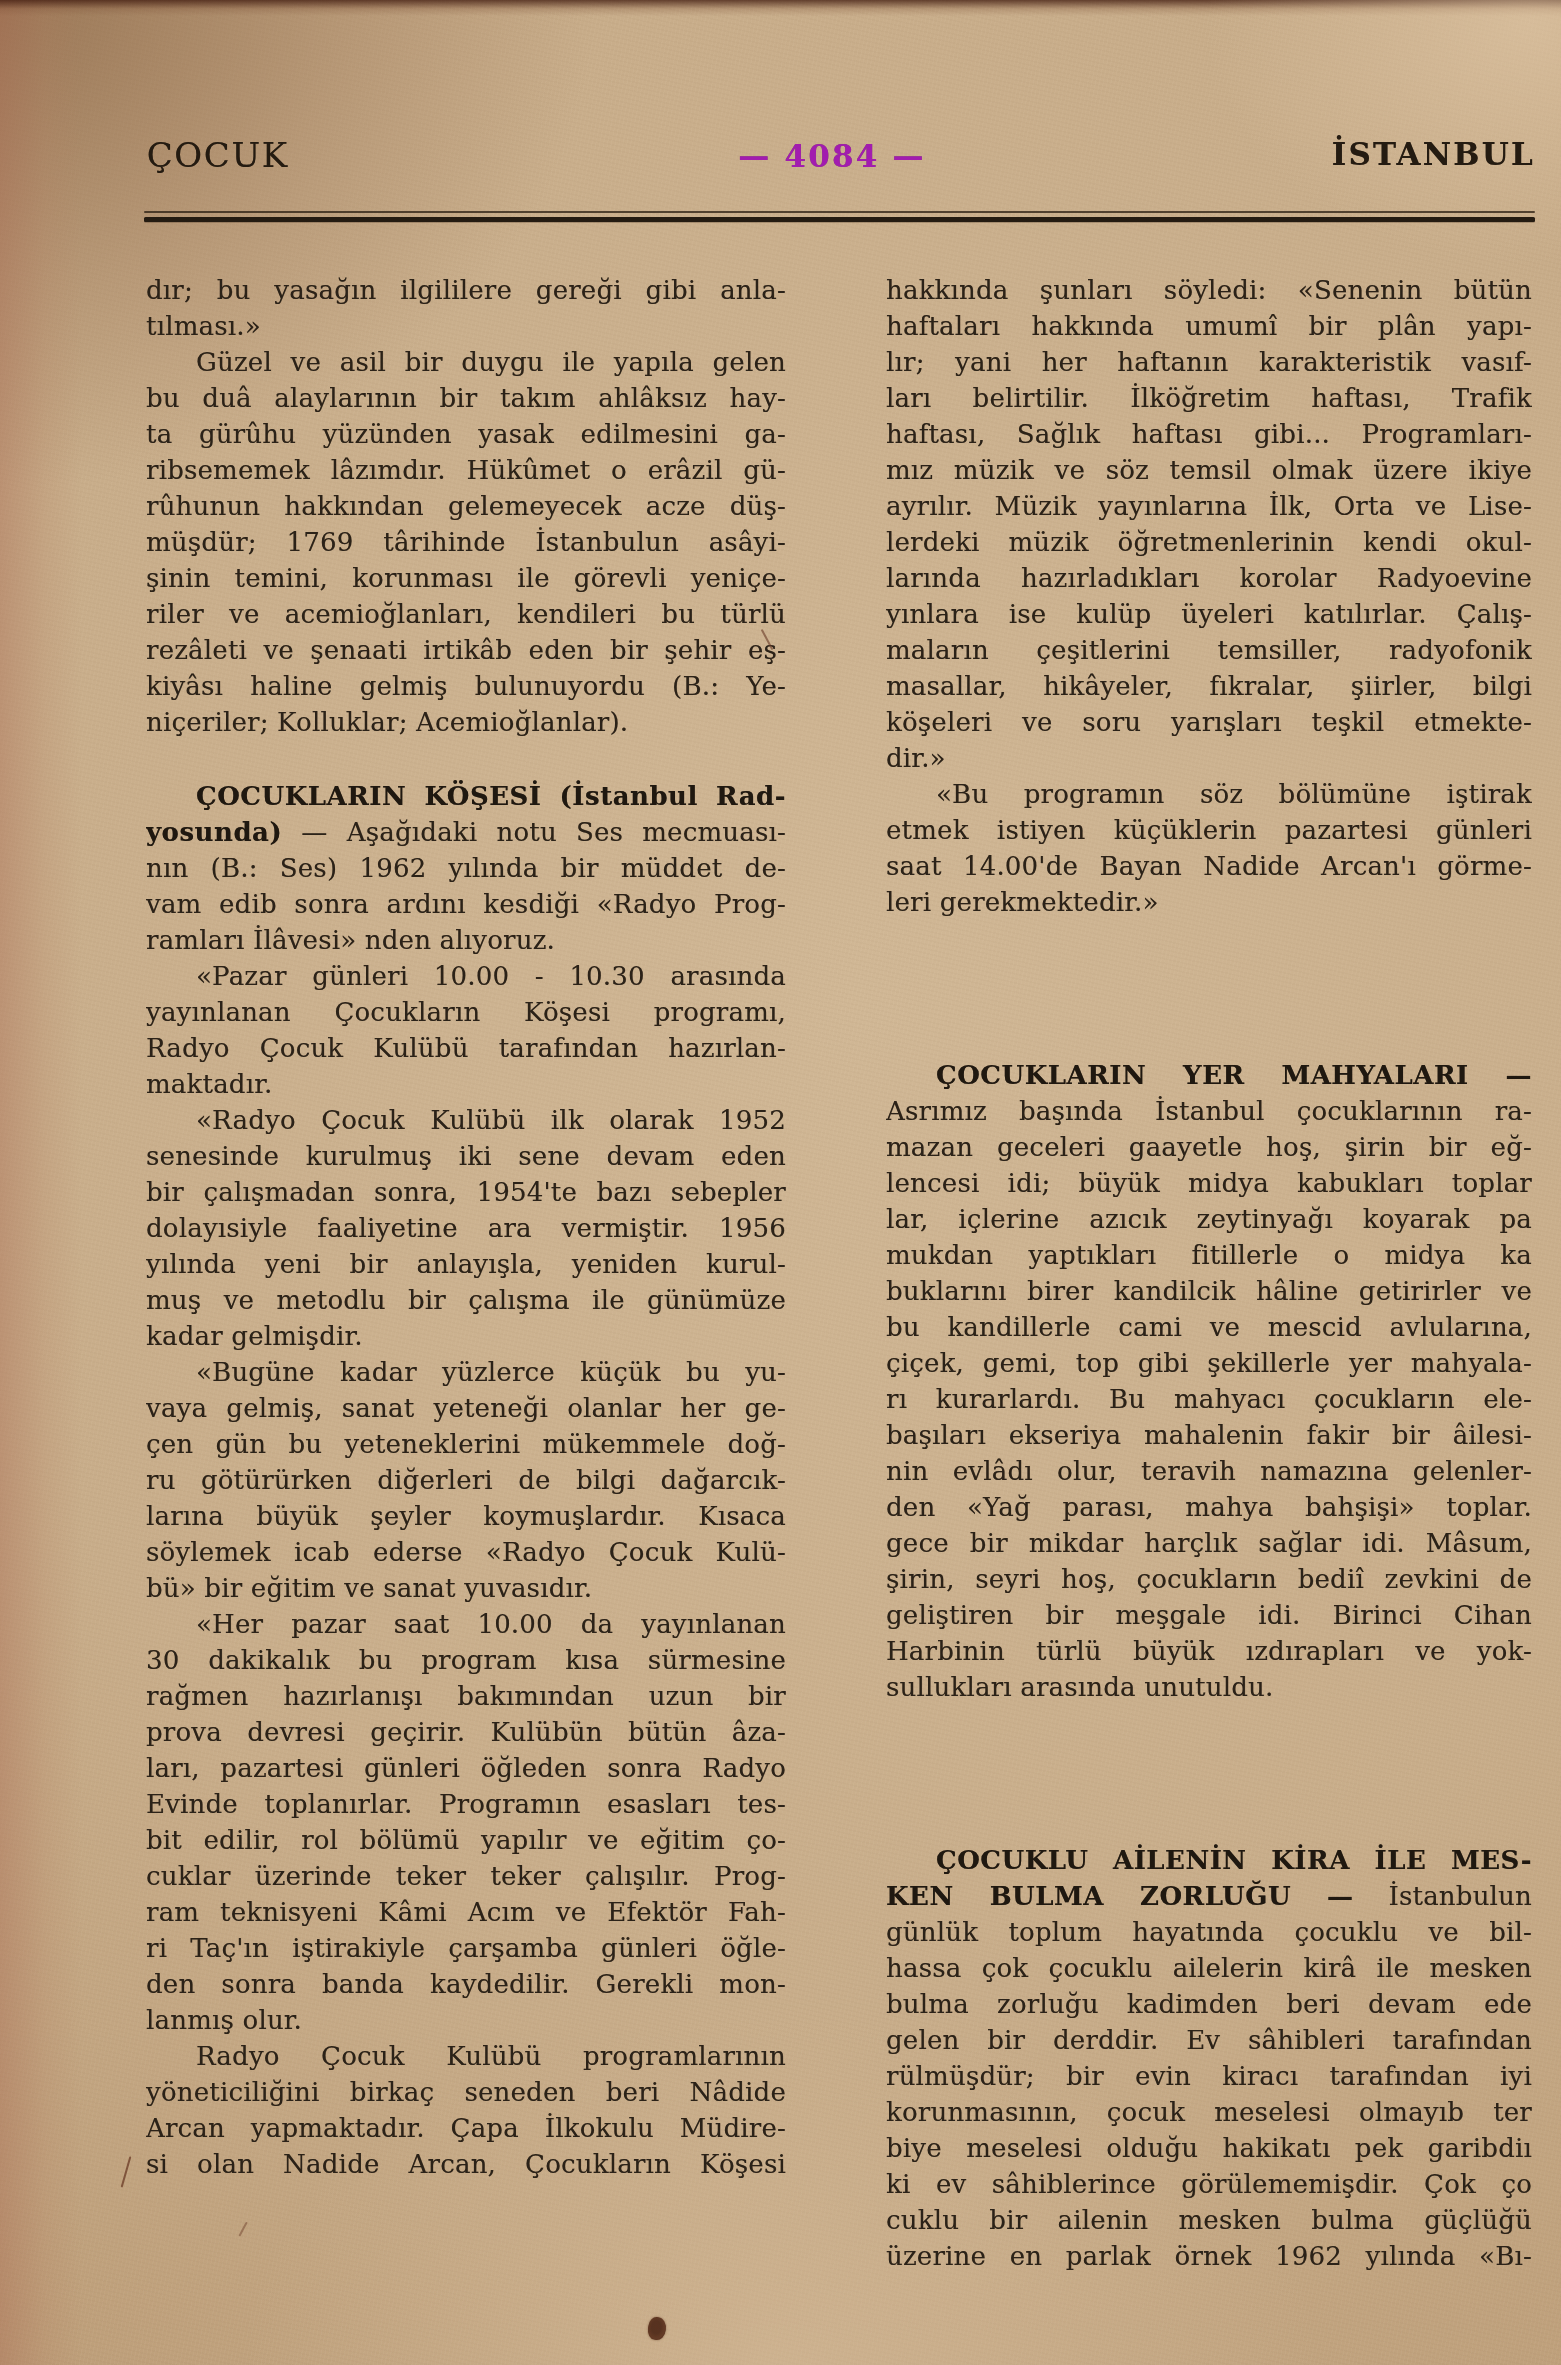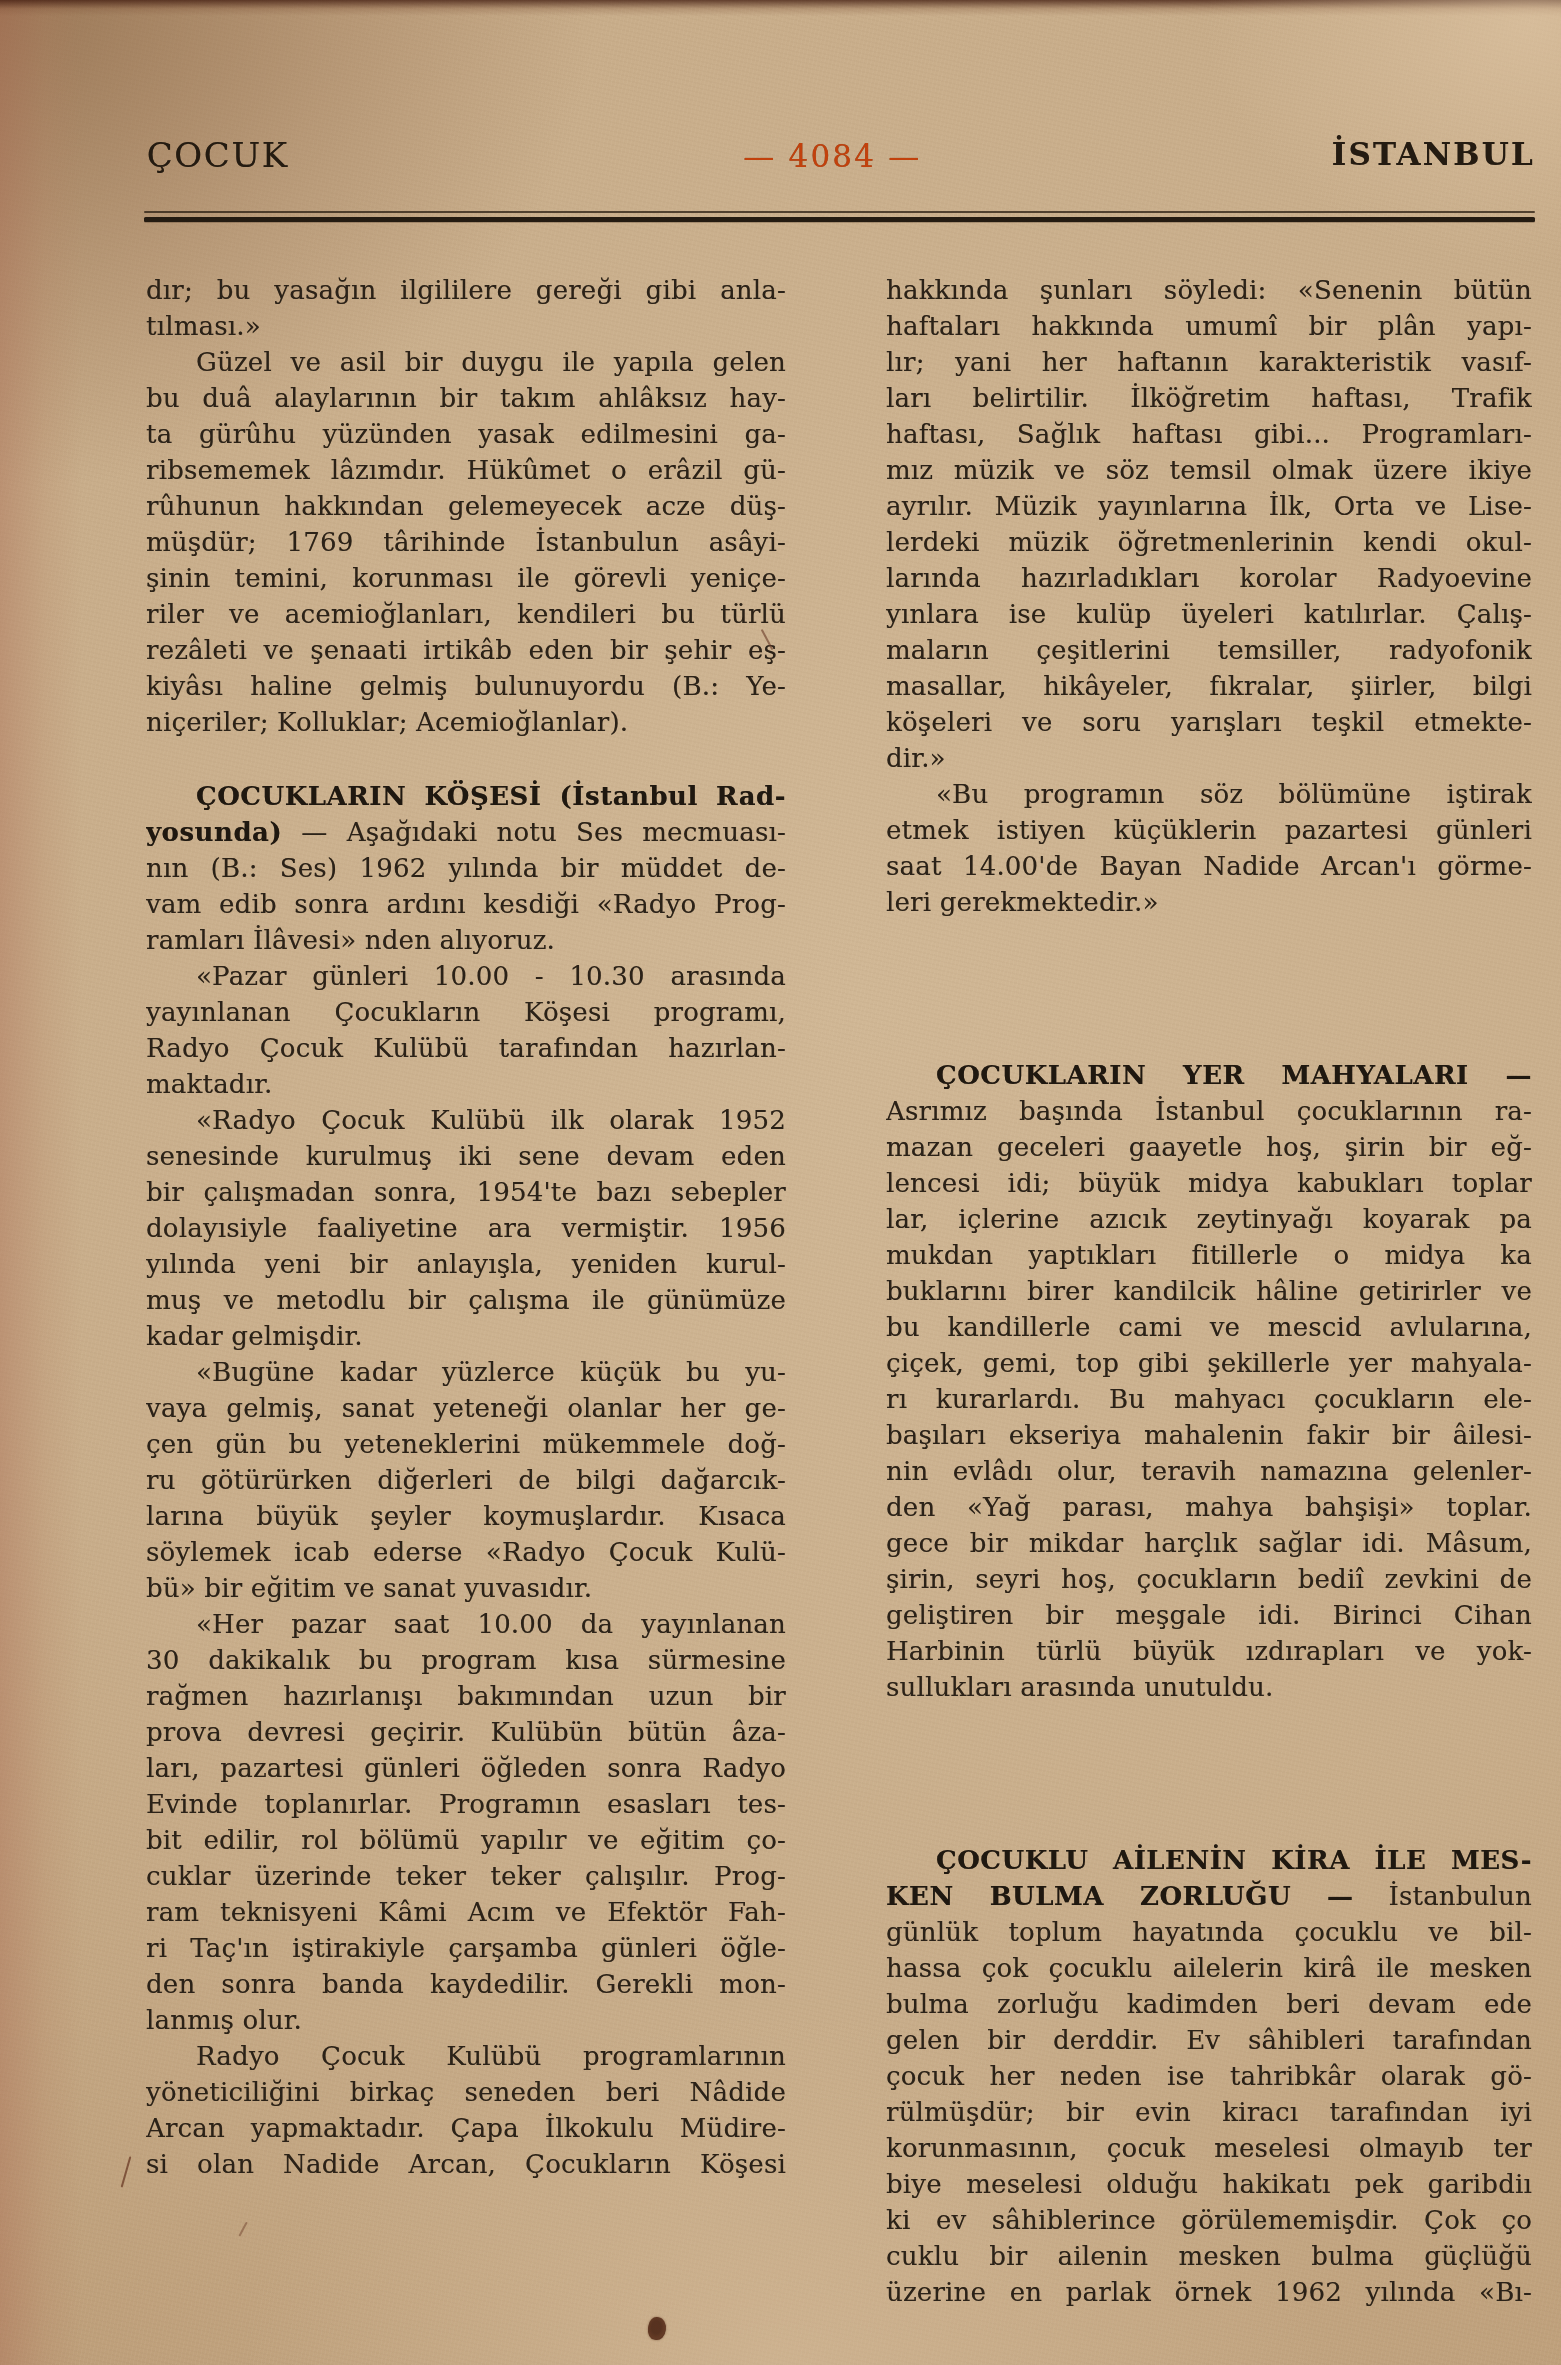--- a/index.html
+++ b/index.html
@@ -39,22 +39,23 @@
   }
 
   .running-header { position: absolute; top: 135px; left: 144px; right: 26px; height: 44px; }
   .head-left {
     position: absolute; left: 2.7px; top: 0;
     font-size: 34px; font-weight: normal; letter-spacing: 1.6px; color: #241b11;
     text-shadow: 0 0 0.5px rgba(45,32,20,.6);
   }
   .head-center {
     position: absolute; left: 50%; transform: translateX(-54%); top: 3.3px;
-    font-size: 31px; color: #c2410c; letter-spacing: 2.2px;
+    font-size: 31px; color: #a21caf; letter-spacing: 2.2px;
     text-shadow: 0 0 0.5px rgba(45,32,20,.5);
+    font-weight: bold;
   }
   .head-right {
     position: absolute; right: 0; top: 1.1px;
     font-size: 31px; font-weight: bold; letter-spacing: 2.2px; color: #241b11;
     text-shadow: 0 0 0.5px rgba(45,32,20,.6);
   }
   .rule-thin  { position: absolute; left: 144px; width: 1391px; top: 211px; height: 2.2px;  background: rgba(40,28,16,.75); border-radius: 1.1px; }
   .rule-thick { position: absolute; left: 144px; width: 1391px; top: 217px; height: 5px;  background: #241b11; box-shadow: 0 0.5px 0.5px rgba(60,40,25,.5); border-radius: 1.6px; }
 
   .col {
@@ -219,21 +220,20 @@
         <div class="line">Harbinin türlü büyük ızdırapları ve yok-</div>
         <div class="line end">sullukları arasında unutuldu.</div>
       </div>
       <div class="para gap-large">
         <div class="line indent"><span class="bold">ÇOCUKLU AİLENİN KİRA İLE MES-</span></div>
         <div class="line"><span class="bold">KEN BULMA ZORLUĞU —</span><span> İstanbulun</span></div>
         <div class="line">günlük toplum hayatında çocuklu ve bil-</div>
         <div class="line">hassa çok çocuklu ailelerin kirâ ile mesken</div>
         <div class="line">bulma zorluğu kadimden beri devam ede</div>
         <div class="line">gelen bir derddir. Ev sâhibleri tarafından</div>
-        <div class="line">çocuk her neden ise tahribkâr olarak gö-</div>
         <div class="line">rülmüşdür; bir evin kiracı tarafından iyi</div>
         <div class="line">korunmasının, çocuk meselesi olmayıb ter</div>
         <div class="line">biye meselesi olduğu hakikatı pek garibdiı</div>
         <div class="line">ki ev sâhiblerince görülememişdir. Çok ço</div>
         <div class="line">cuklu bir ailenin mesken bulma güçlüğü</div>
         <div class="line">üzerine en parlak örnek 1962 yılında «Bı-</div>
       </div>
     </section>
 </main>
 

